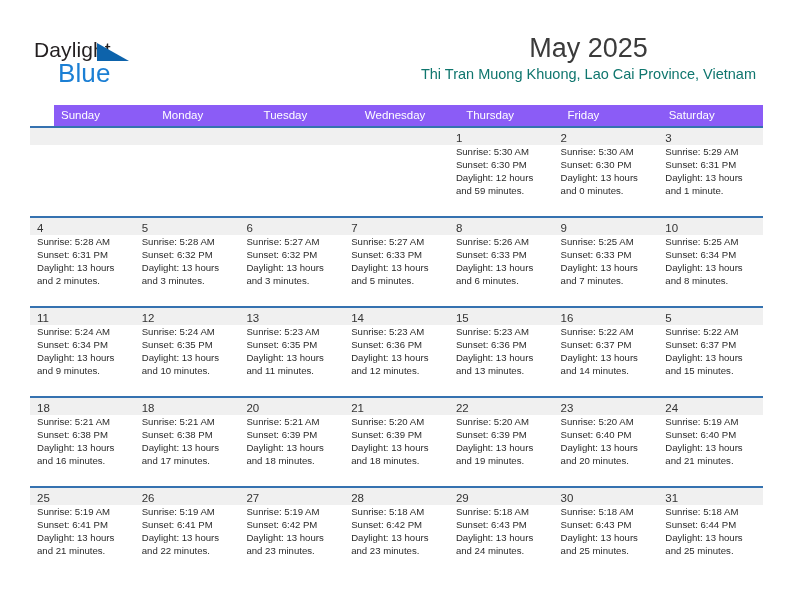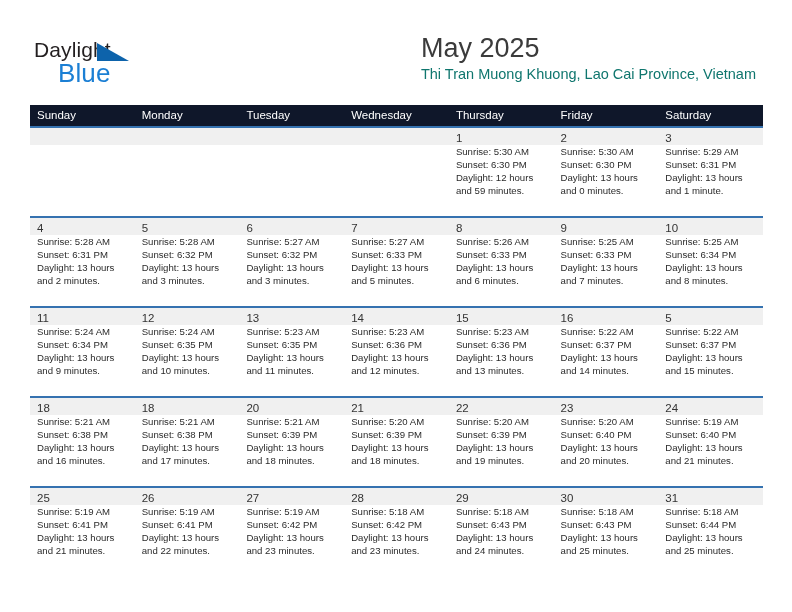--- a/index.html
+++ b/index.html
@@ -61,21 +61,21 @@
     width: 0;
     height: 0;
     border-left: 32px solid #0d63ab;
     border-top: 18px solid transparent;
   }
 
   .title-block {
     position: absolute;
     right: 36px;
     top: 32px;
-    text-align: left;
+    text-align: center;
   }
   .month-title {
     font-size: 27px;
     color: #3b3b3b;
     font-weight: normal;
     line-height: 32px;
     white-space: nowrap;
   }
   .location-title {
     font-size: 14.5px;
@@ -86,22 +86,23 @@
 
   
   .calendar {
     position: absolute;
     left: 30px;
     top: 105px;
     width: 733px;
   }
   .weekdays {
     display: flex;
-    background: #0f172a;
+    background: #8b5cf6;
     height: 21px;
+    margin-left: 24px;
   }
   .weekday {
     flex: 1 1 0;
     color: #ffffff;
     font-size: 11.5px;
     line-height: 21px;
     padding-left: 7px;
     box-sizing: border-box;
     white-space: nowrap;
   }

